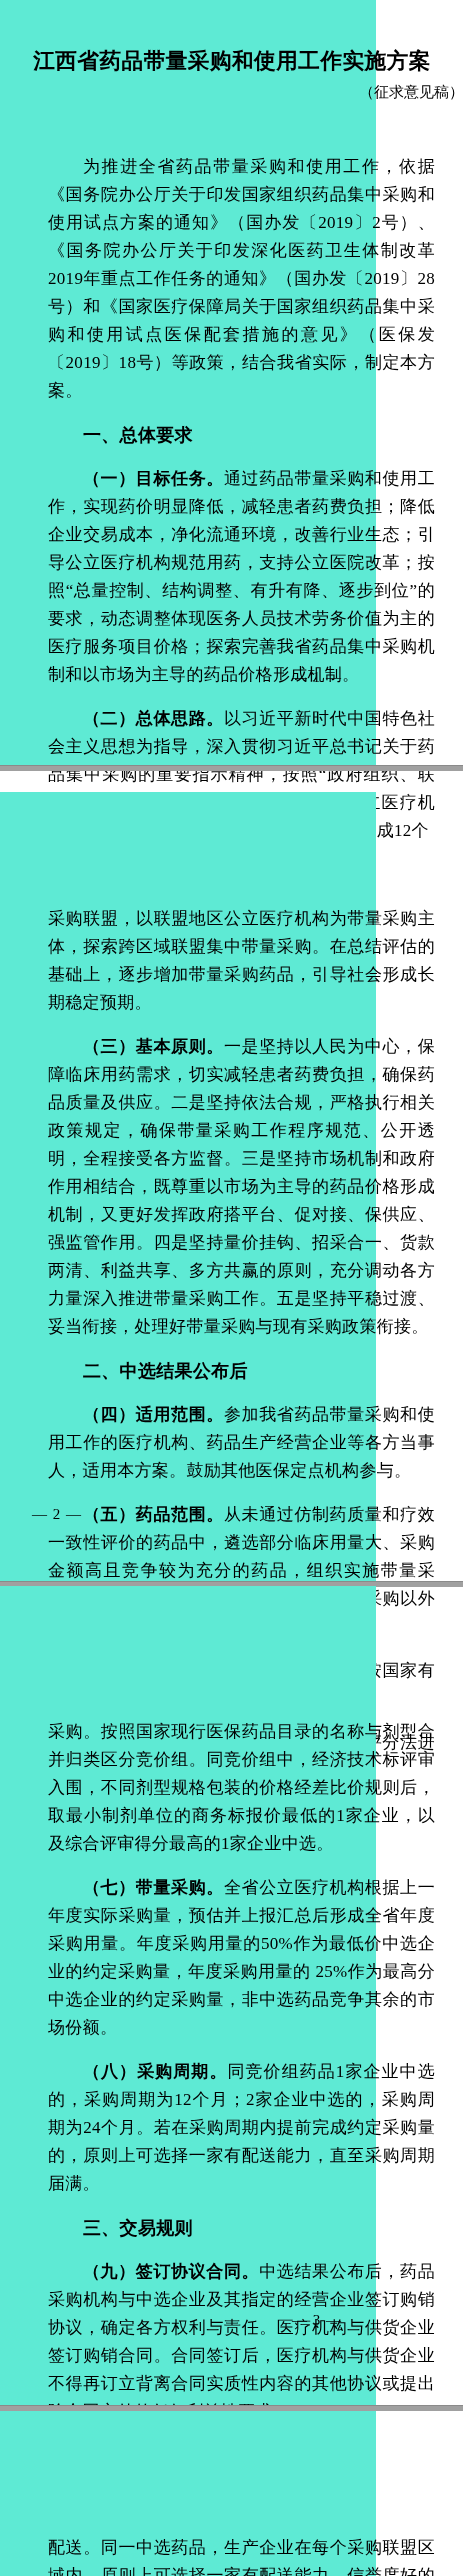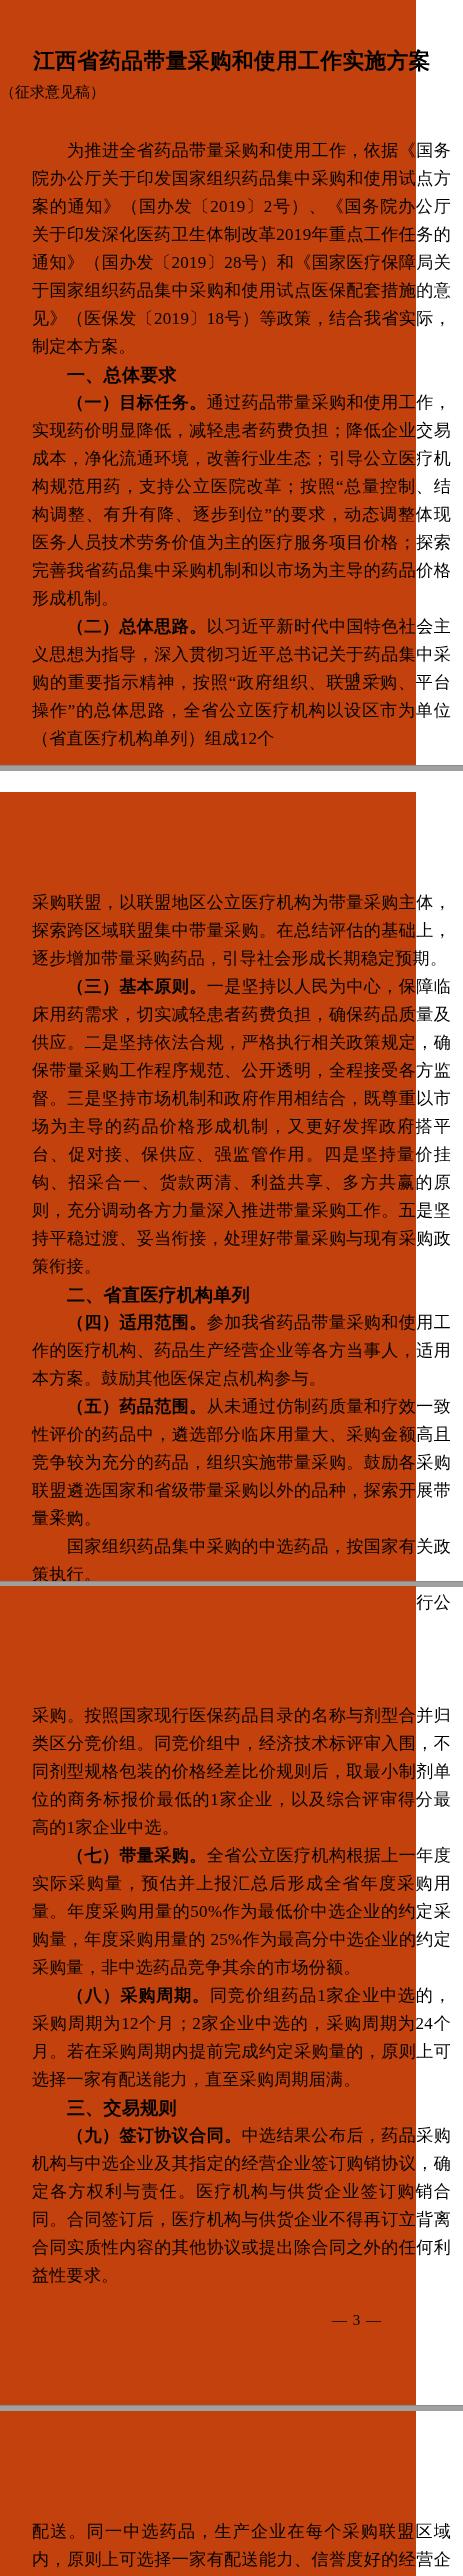--- a/index.html
+++ b/index.html
@@ -1,48 +1,48 @@
 <!DOCTYPE html>
 <html style="font-size:8.2px"><head>
 <meta charset="utf-8">
 <style>
   html,body { margin:0; padding:0; background:#ffffff; }
   #canvas {
     position:relative; width:464px; height:3229px; background:#ffffff;
     overflow:hidden; color:#000;
     font-family:"Liberation Serif","DejaVu Serif",serif;
   }
-  .page { position:absolute; left:0; width:416px; background:#c2410c; }
+  .page { position:absolute; left:0; width:376px; background:#5eead4; }
   #page1 { top:0;     height:765px; }
   #page2 { top:792px; height:810px; }
   #page3 { top:1586px; height:819px; }
   #page4 { top:2411px; height:818px; }
 
   .separator { position:absolute; left:0; width:464px; height:5.7px;
     background:#a0a0a0; border-top:0.5px solid #8a8a8a; box-sizing:border-box; }
   #sep1 { top:765px; } #sep2 { top:1581px; } #sep3 { top:2405px; }
 
   .doc-title {
     position:absolute; top:47px; left:0; width:464px;
     text-align:center; font-size:21.6px; line-height:29px; font-weight:bold;
     letter-spacing:0.5px; font-family:"Liberation Serif","DejaVu Serif",serif;
   }
   .doc-subtitle {
     position:absolute; top:83px; left:0; width:464px;
-    text-align:left; font-size:15px; line-height:19.6px; font-weight:normal;
+    text-align:right; font-size:15px; line-height:19.6px; font-weight:normal;
   }
 
   .page-body { position:absolute; left:32px; width:419px; }
   #page1 .page-body { top:137px; }
   #page2 .page-body { top:97px; }
   #page3 .page-body { top:116px; }
   #page4 .page-body { top:107px; }
 
   .para {
-    margin:0; font-size:17px; line-height:28px; letter-spacing:0.3px;
+    margin:16px; font-size:17px; line-height:28px; letter-spacing:0.3px;
     text-align:justify; color:#000;
     font-family:"Liberation Serif","DejaVu Serif",serif;
   }
   .para.indent  { text-indent:35px; }
   .para.noindent{ text-indent:0; }
   .para.heading {
     font-weight:bold; font-size:18px;
     font-family:"Liberation Sans","DejaVu Sans",sans-serif;
     text-indent:35px;
   }
@@ -76,21 +76,21 @@
       </div>
     <div class="page-number right">— 1 —</div>
   </div>
 
   <div class="separator" id="sep1"></div>
 
   <div class="page" id="page2">
     <div class="page-body">
         <p class="para body noindent"><span>采购联盟，以联盟地区公立医疗机构为带量采购主体，探索跨区域联盟集中带量采购。在总结评估的基础上，逐步增加带量采购药品，引导社会形成长期稳定预期。</span></p>
         <p class="para body indent"><span class="lead">（三）基本原则。</span><span>一是坚持以人民为中心，保障临床用药需求，切实减轻患者药费负担，确保药品质量及供应。二是坚持依法合规，严格执行相关政策规定，确保带量采购工作程序规范、公开透明，全程接受各方监督。三是坚持市场机制和政府作用相结合，既尊重以市场为主导的药品价格形成机制，又更好发挥政府搭平台、促对接、保供应、强监管作用。四是坚持量价挂钩、招采合一、货款两清、利益共享、多方共赢的原则，充分调动各方力量深入推进带量采购工作。五是坚持平稳过渡、妥当衔接，处理好带量采购与现有采购政策衔接。</span></p>
-        <p class="para heading indent"><span>二、省直医疗机构单列</span></p>
+        <p class="para heading indent"><span>二、中选结果公布后</span></p>
         <p class="para body indent"><span class="lead">（四）适用范围。</span><span>参加我省药品带量采购和使用工作的医疗机构、药品生产经营企业等各方当事人，适用本方案。鼓励其他医保定点机构参与。</span></p>
         <p class="para body indent"><span class="lead">（五）药品范围。</span><span>从未通过仿制药质量和疗效一致性评价的药品中，遴选部分临床用量大、采购金额高且竞争较为充分的药品，组织实施带量采购。鼓励各采购联盟遴选国家和省级带量采购以外的品种，探索开展带量采购。</span></p>
         <p class="para body indent"><span>国家组织药品集中采购的中选药品，按国家有关政策执行。</span></p>
         <p class="para body indent"><span class="lead">（六）采购方式。</span><span>采取“双信封”综合评分法进行公开招标</span></p>
       </div>
     <div class="page-number left">— 2 —</div>
   </div>
 
   <div class="separator" id="sep2"></div>
 

